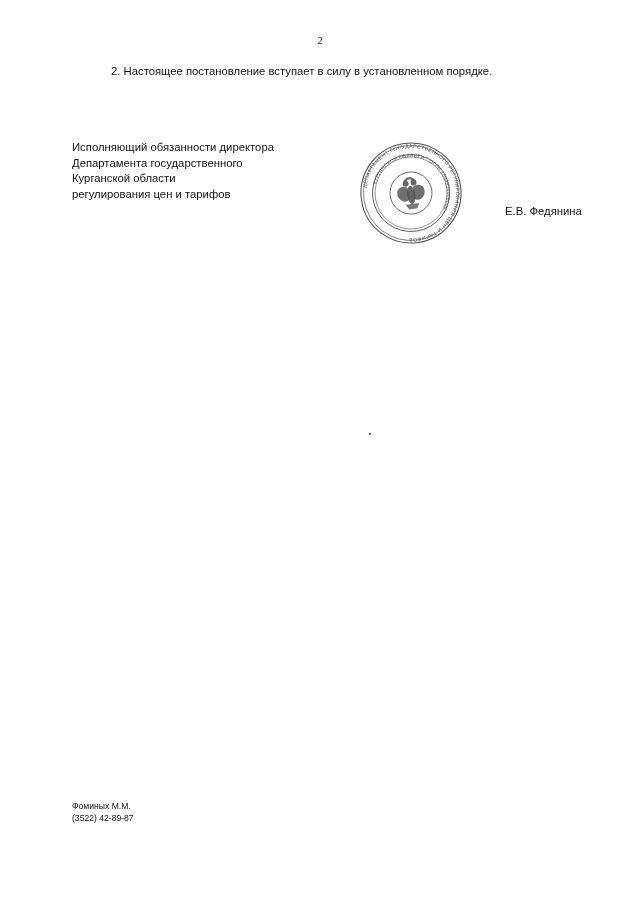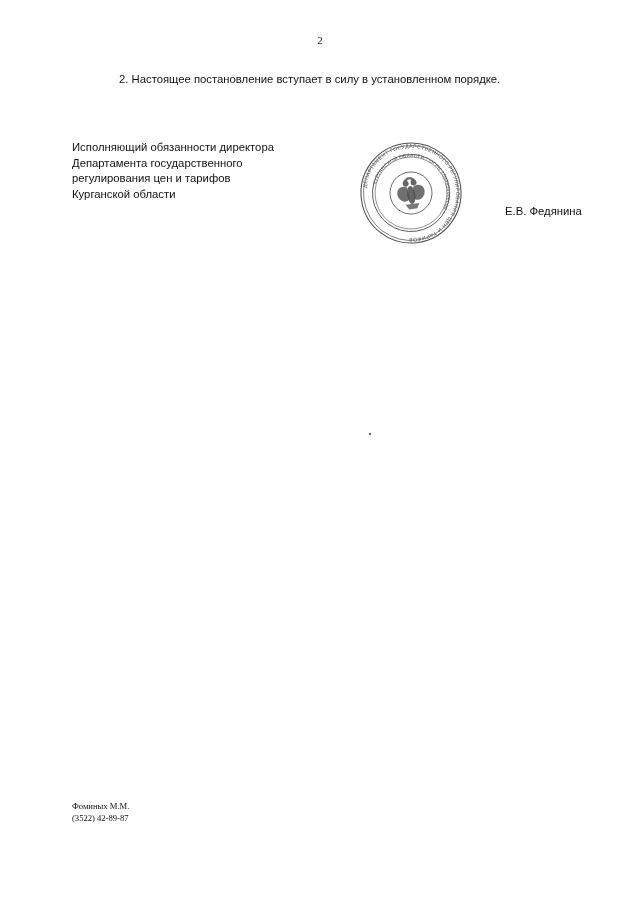--- a/index.html
+++ b/index.html
@@ -36,21 +36,21 @@
     font-size: 11.3px;
     line-height: 18px;
     color: #111111;
   }
   .para-justify {
     text-align: justify;
     text-align-last: left;
     margin: 0;
   }
   .para-indent {
-    margin: 11px;
+    margin: 3px;
     text-indent: 36px;
   }
   .signature-block {
     position: absolute;
     left: 72px;
     top: 140px;
     width: 280px;
     font-size: 11.3px;
     line-height: 15.5px;
     color: #111111;
@@ -81,38 +81,38 @@
     border-radius: 50%;
   }
   .footer {
     position: absolute;
     left: 72px;
     top: 800px;
     font-size: 8.6px;
     line-height: 12px;
     color: #111111;
   }
-  .footer div { white-space: nowrap; font-family: Liberation Serif, serif; }
+  .footer div { white-space: nowrap; }
 </style>
 </head>
 <body>
 
 <div class="page">
 
   <div class="page-number">2</div>
 
   <div class="body-text">
     <p class="para-indent">2. Настоящее постановление вступает в силу в установленном порядке.</p>
   </div>
 
   <div class="signature-block">
     <div>Исполняющий обязанности директора</div>
     <div>Департамента государственного</div>
+    <div>Курганской области</div>
     <div>регулирования цен и тарифов</div>
-    <div>Курганской области</div>
   </div>
 
   <div class="signature-name">Е.В. Федянина</div>
 
   <div class="stamp">
     <svg width="108" height="108" viewBox="0 0 108 108" xmlns="http://www.w3.org/2000/svg">
       <defs>
         <path id="outerArc" d="M 54,54 m -45,0 a 45,45 0 1,1 90,0 a 45,45 0 1,1 -90,0" fill="none"></path>
         <path id="innerArc" d="M 54,54 m -36,0 a 36,36 0 1,1 72,0 a 36,36 0 1,1 -72,0" fill="none"></path>
       </defs>

